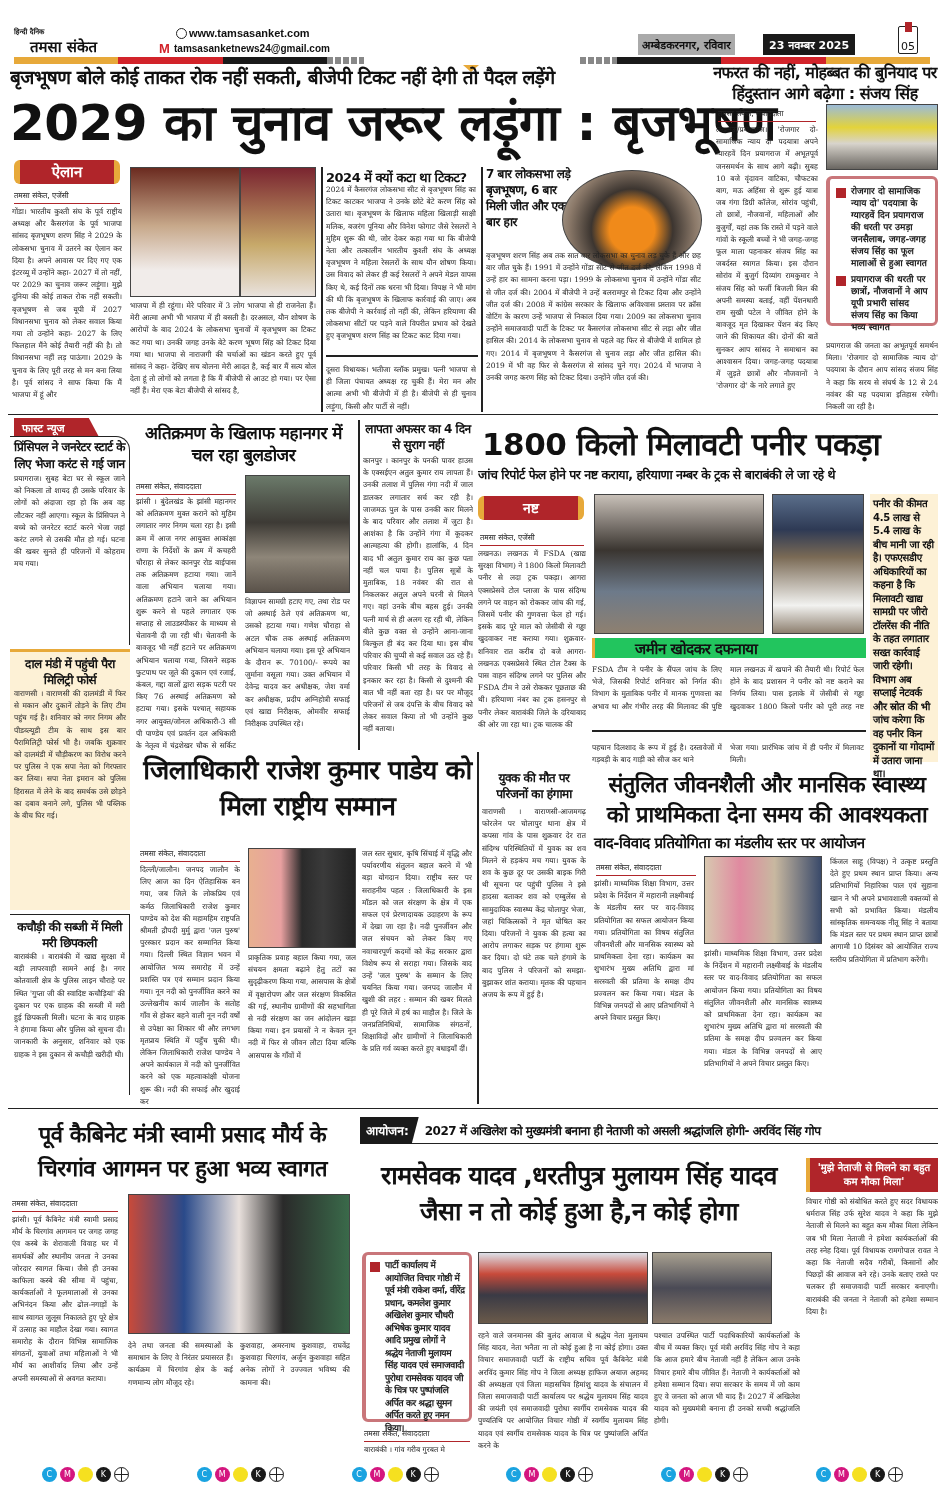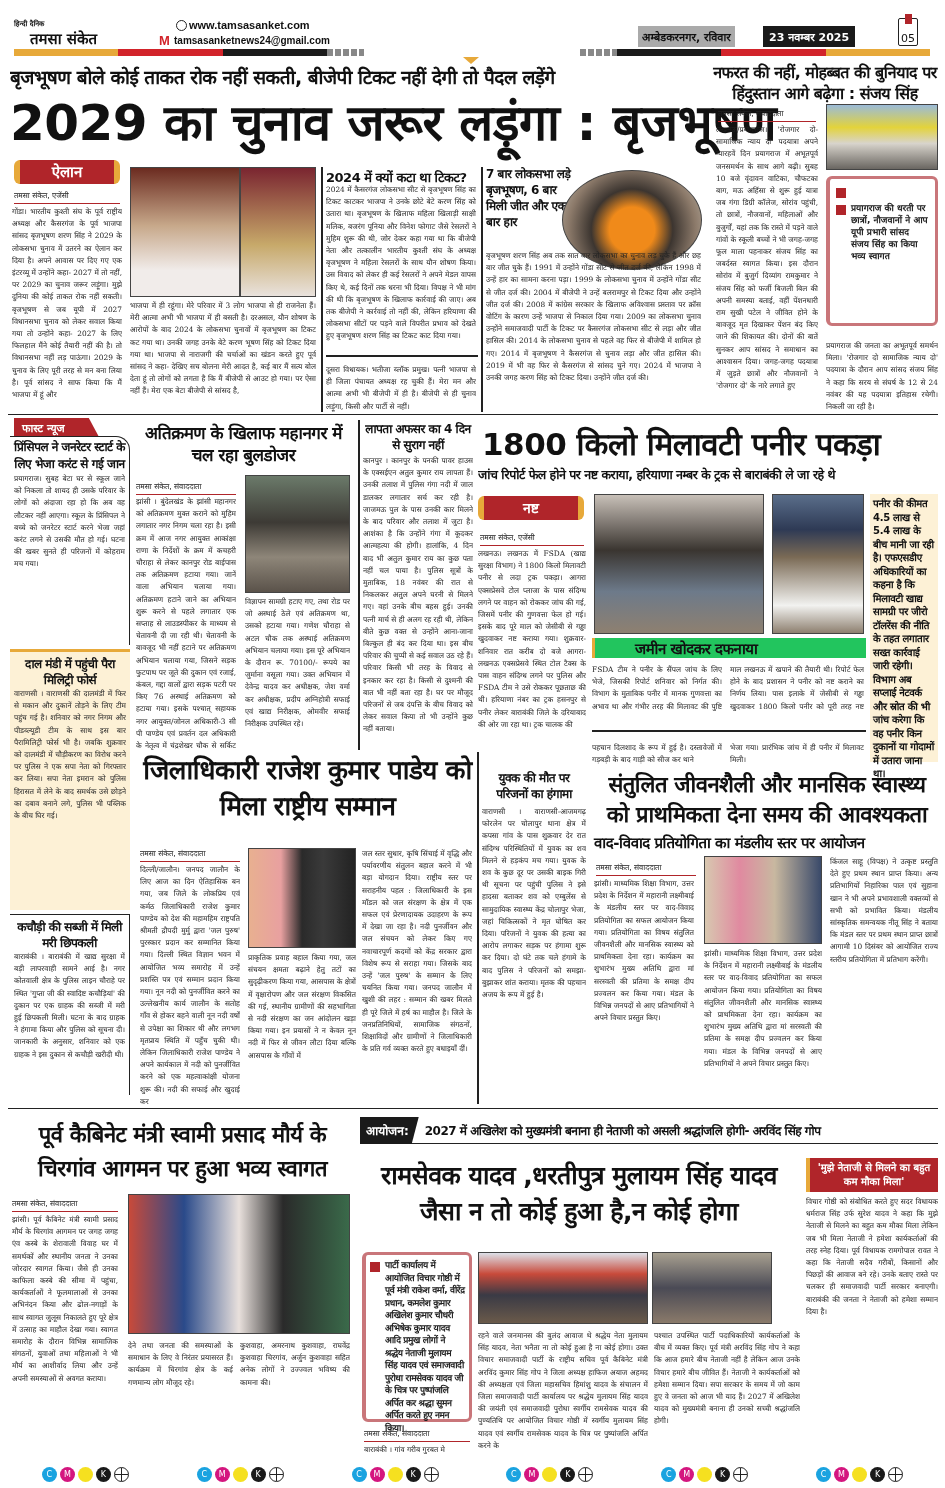--- a/index.html
+++ b/index.html
@@ -15,21 +15,21 @@
 .bullet-item{display:flex;gap:5px;font-family:"DejaVu Sans",sans-serif;font-weight:bold;font-size:11px;line-height:15px;color:#222;margin-bottom:4px}
 .bullet-sq{width:10px;height:10px;background:#b0252a;flex:none;margin-top:3px}
 .vline{position:absolute;width:1.5px;background:#222}
 .hline{position:absolute;height:1.5px;background:#222}
 .cmyk{display:flex;gap:3px;align-items:center}
 .cmyk span{width:15px;height:15px;border-radius:50%;font-size:8px;color:#fff;display:flex;align-items:center;justify-content:center;font-family:"DejaVu Sans",sans-serif}
 </style>
 </head>
 <body>
 
-<div class="abs" style="left:0;top:4px;width:941px;height:55px">
+<div class="abs" style="left:0;top:12px;width:941px;height:55px">
   <div class="abs" style="left:14px;top:15px;font-size:7px;font-weight:bold">हिन्दी दैनिक</div>
   <div class="abs" style="left:30px;top:24px;font-size:15px;font-weight:bold;color:#111">तमसा संकेत</div>
   <div class="abs" style="left:176px;top:16px;width:11px;height:11px;border:1.3px solid #222;border-radius:50%"></div>
   <div class="abs" style="left:189px;top:15px;font-size:11px;font-family:'Liberation Sans',sans-serif;font-weight:bold">www.tamsasanket.com</div>
   <div class="abs" style="left:159px;top:29px;font-size:13px;font-weight:bold;color:#d2232a;font-family:'Liberation Sans',sans-serif">M</div>
   <div class="abs" style="left:174px;top:31px;font-size:10px;font-family:'Liberation Sans',sans-serif;font-weight:bold">tamsasanketnews24@gmail.com</div>
 
   <div class="abs" style="left:14px;top:45px;width:350px;height:7px;display:flex">
     <div style="flex:100;background:#e7a93a"></div>
       <div style="flex:100;background:#d2232a"></div>
@@ -74,20 +74,21 @@
 <div class="abs photo" style="left:562px;top:170px;width:140px;height:100px;border-radius:50%;background:radial-gradient(circle at 50% 60%,#f08a1a 0 25%,#3c3530 45%,#8c7a6a 70%,#c9c1b3)"></div>
 <div class="abs body-text" style="left:486px;top:250px;width:215px;height:162px;overflow:hidden;text-indent:0">बृजभूषण शरण सिंह अब तक सात बार लोकसभा का चुनाव लड़ चुके हैं और छह बार जीत चुके हैं। 1991 में उन्होंने गोंडा सीट से जीत दर्ज की, लेकिन 1998 में उन्हें हार का सामना करना पड़ा। 1999 के लोकसभा चुनाव में उन्होंने गोंडा सीट से जीत दर्ज की। 2004 में बीजेपी ने उन्हें बलरामपुर से टिकट दिया और उन्होंने जीत दर्ज की। 2008 में कांग्रेस सरकार के खिलाफ अविश्वास प्रस्ताव पर क्रॉस वोटिंग के कारण उन्हें भाजपा से निकाल दिया गया। 2009 का लोकसभा चुनाव उन्होंने समाजवादी पार्टी के टिकट पर कैसरगंज लोकसभा सीट से लड़ा और जीत हासिल की। 2014 के लोकसभा चुनाव से पहले वह फिर से बीजेपी में शामिल हो गए। 2014 में बृजभूषण ने कैसरगंज से चुनाव लड़ा और जीत हासिल की। 2019 में भी वह फिर से कैसरगंज से सांसद चुने गए। 2024 में भाजपा ने उनकी जगह करण सिंह को टिकट दिया। उन्होंने जीत दर्ज की।</div>
 
 <div class="abs hl" style="left:712px;top:62px;width:226px;font-size:16px;line-height:21px;text-align:center">नफरत की नहीं, मोहब्बत की बुनियाद पर हिंदुस्तान आगे बढ़ेगा : संजय सिंह</div>
 <div class="abs byline" style="left:718px;top:108px;width:98px">तमसा संकेत, संवाददाता</div>
 <div class="abs body-text" style="left:716px;top:124px;width:102px;height:288px;overflow:hidden">लखनऊ/प्रयागराज। 'रोजगार दो-सामाजिक न्याय दो' पदयात्रा अपने ग्यारहवें दिन प्रयागराज में अभूतपूर्व जनसमर्थन के साथ आगे बढ़ी। सुबह 10 बजे वृंदावन वाटिका, चौफटका बाग, मऊ अहिंसा से शुरू हुई यात्रा जब गंगा डिग्री कॉलेज, सोरांव पहुंची, तो छात्रों, नौजवानों, महिलाओं और बुजुर्गों, यहां तक कि रास्ते में पड़ने वाले गांवों के स्कूली बच्चों ने भी जगह-जगह फूल माला पहनाकर संजय सिंह का जबर्दस्त स्वागत किया। इस दौरान सोरांव में बुजुर्ग दिव्यांग रामकुमार ने संजय सिंह को फर्जी बिजली बिल की अपनी समस्या बताई, वहीं पेंशनधारी राम सुखी पटेल ने जीवित होने के बावजूद मृत दिखाकर पेंशन बंद किए जाने की शिकायत की। दोनों की बातें सुनकर आप सांसद ने समाधान का आश्वासन दिया। जगह-जगह पदयात्रा में जुड़ते छात्रों और नौजवानों ने 'रोजगार दो' के नारे लगाते हुए</div>
 <div class="abs photo" style="left:826px;top:104px;width:112px;height:66px;background:linear-gradient(180deg,#9bbbd8 0,#e3d33b 35%,#d8d4cc 60%,#6a6661)"></div>
 <div class="abs bullet-box" style="left:826px;top:176px;width:112px;height:150px">
   <div class="bullet-item" style="font-size:9px;line-height:12px">
       <span class="bullet-sq"></span>
+      <span>रोजगार दो सामाजिक न्याय दो' पदयात्रा के ग्यारहवें दिन प्रयागराज की धरती पर उमड़ा जनसैलाब, जगह-जगह संजय सिंह का फूल मालाओं से हुआ स्वागत</span>
     </div>
   <div class="bullet-item" style="font-size:9px;line-height:12px">
       <span class="bullet-sq"></span>
       <span>प्रयागराज की धरती पर छात्रों, नौजवानों ने आप यूपी प्रभारी सांसद संजय सिंह का किया भव्य स्वागत</span>
     </div>
 </div>
 <div class="abs body-text" style="left:826px;top:340px;width:112px;height:72px;overflow:hidden">प्रयागराज की जनता का अभूतपूर्व समर्थन मिला। 'रोजगार दो सामाजिक न्याय दो' पदयात्रा के दौरान आप सांसद संजय सिंह ने कहा कि सरय से संघर्ष के 12 से 24 नवंबर की यह पदयात्रा इतिहास रचेगी। निकली जा रही है।</div>
 
 <div class="hline" style="left:8px;top:414px;width:930px;height:1px"></div>
 

